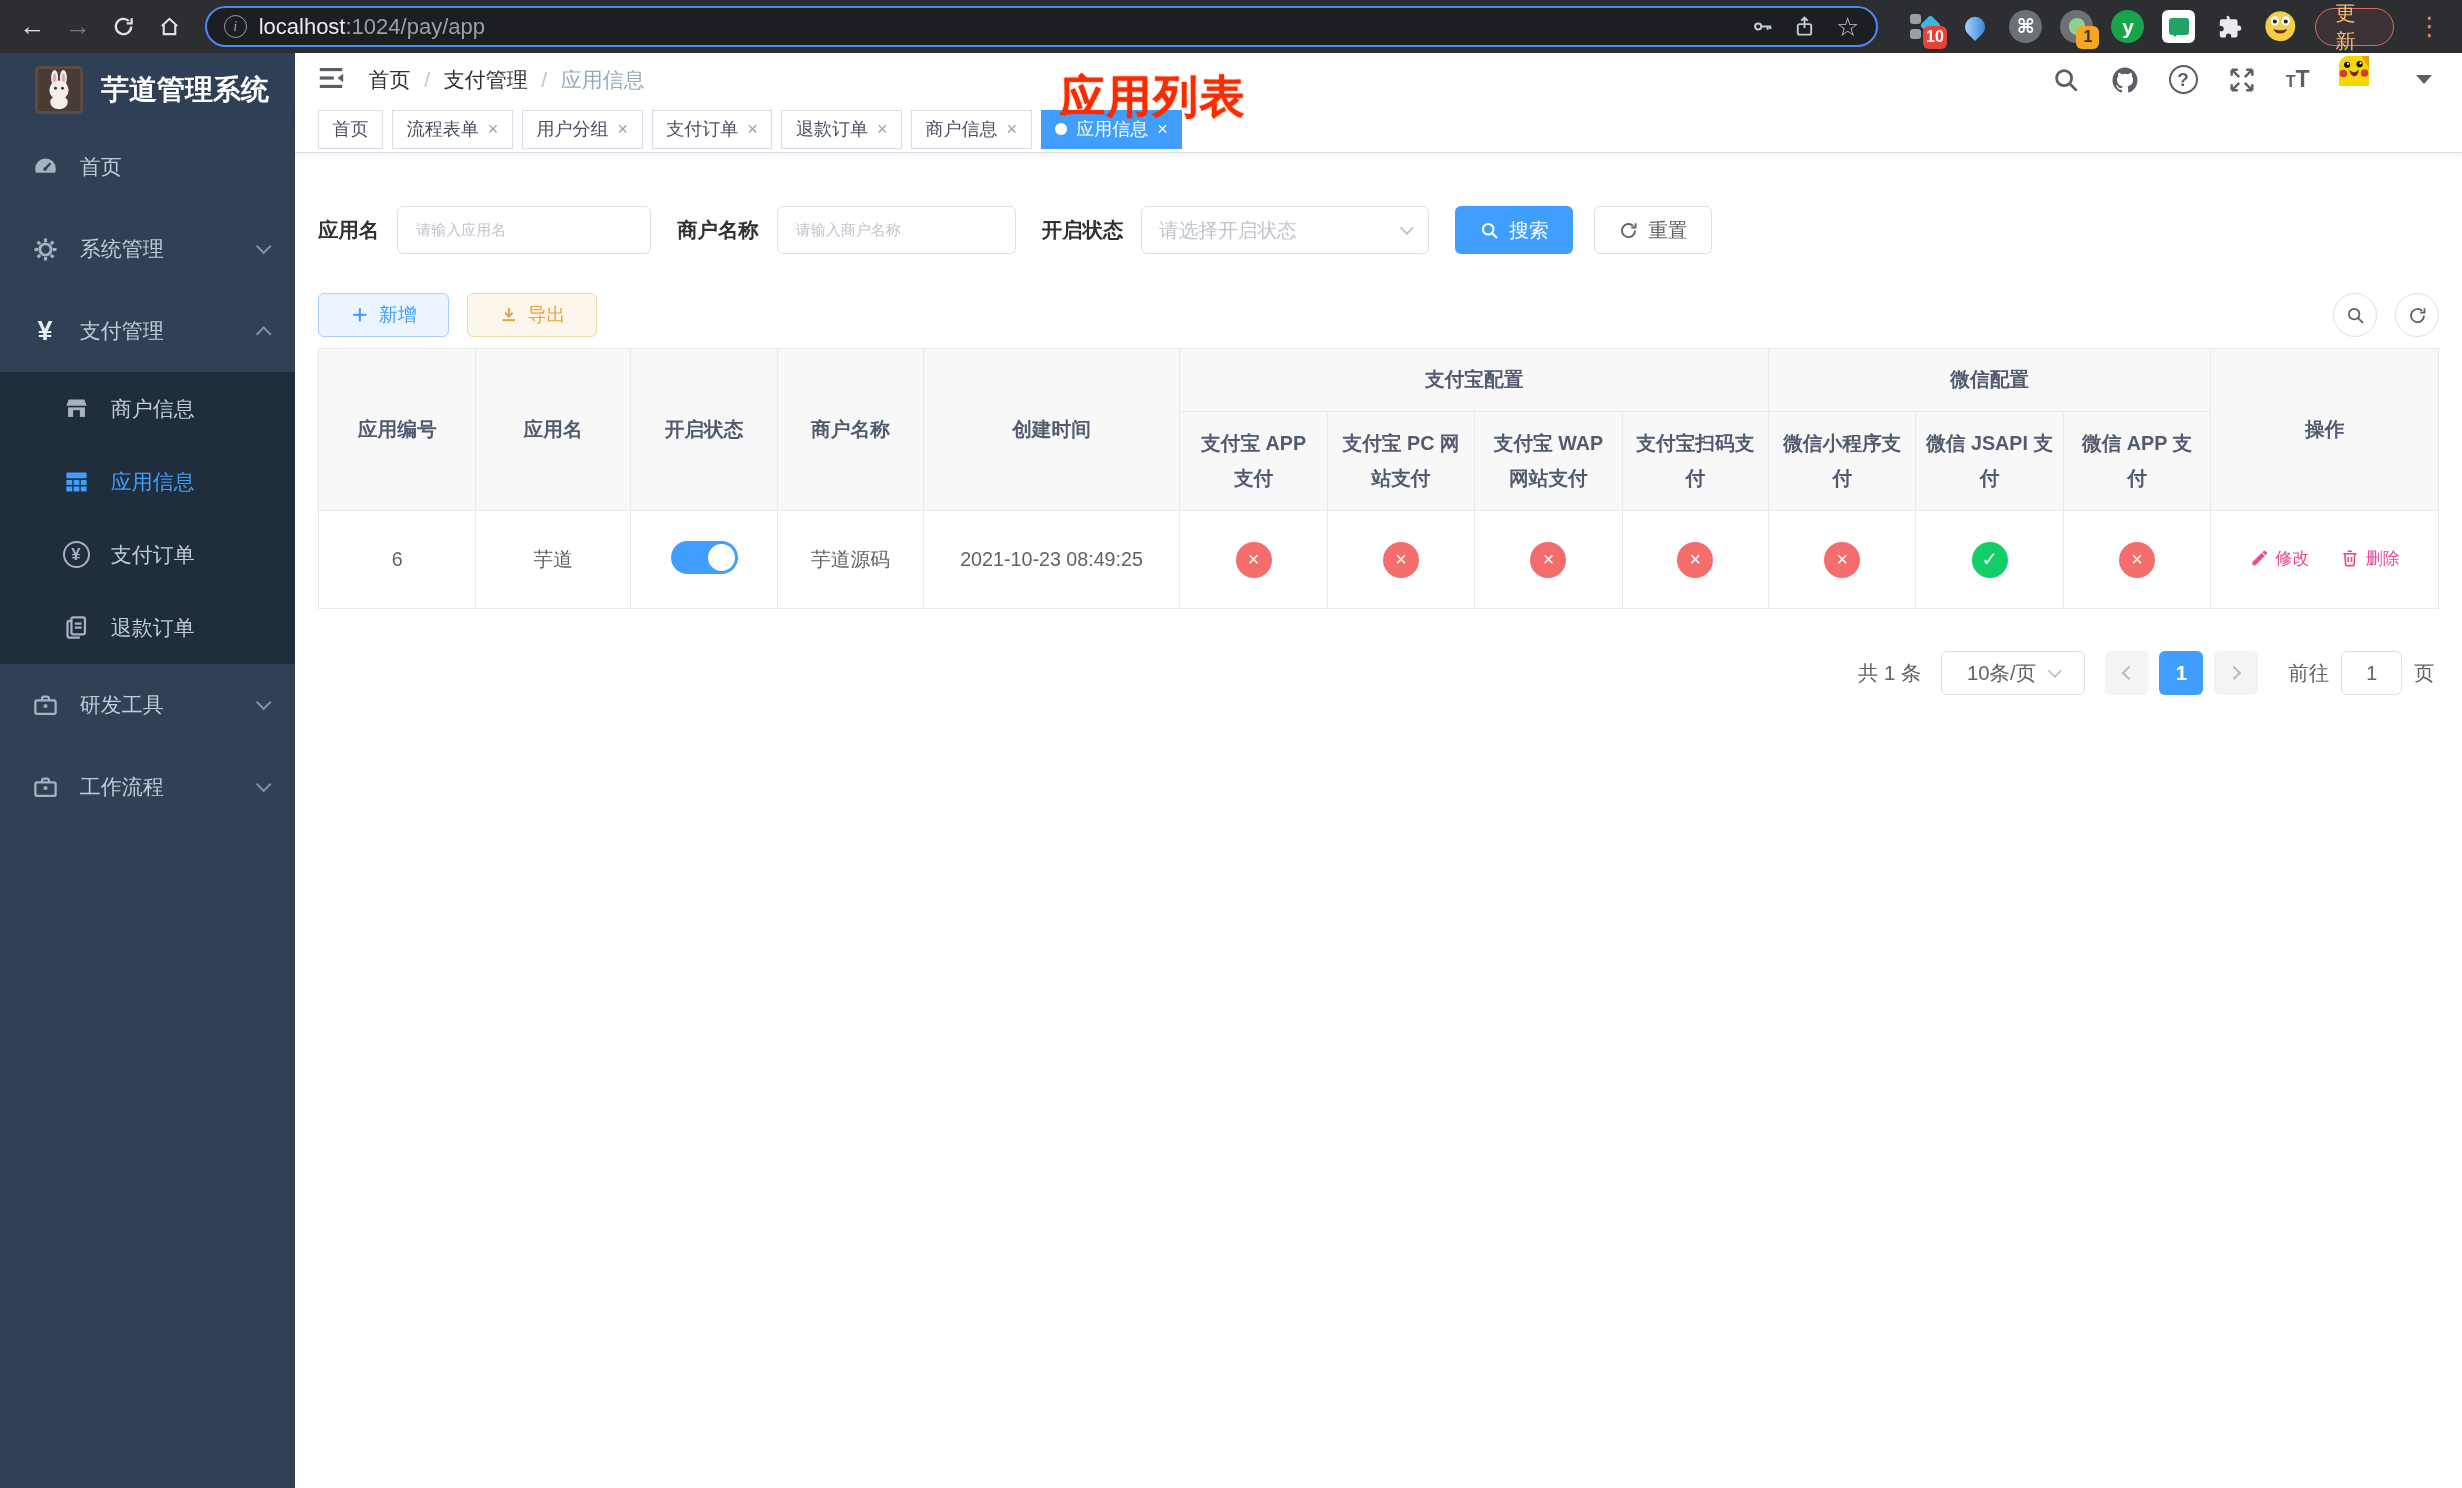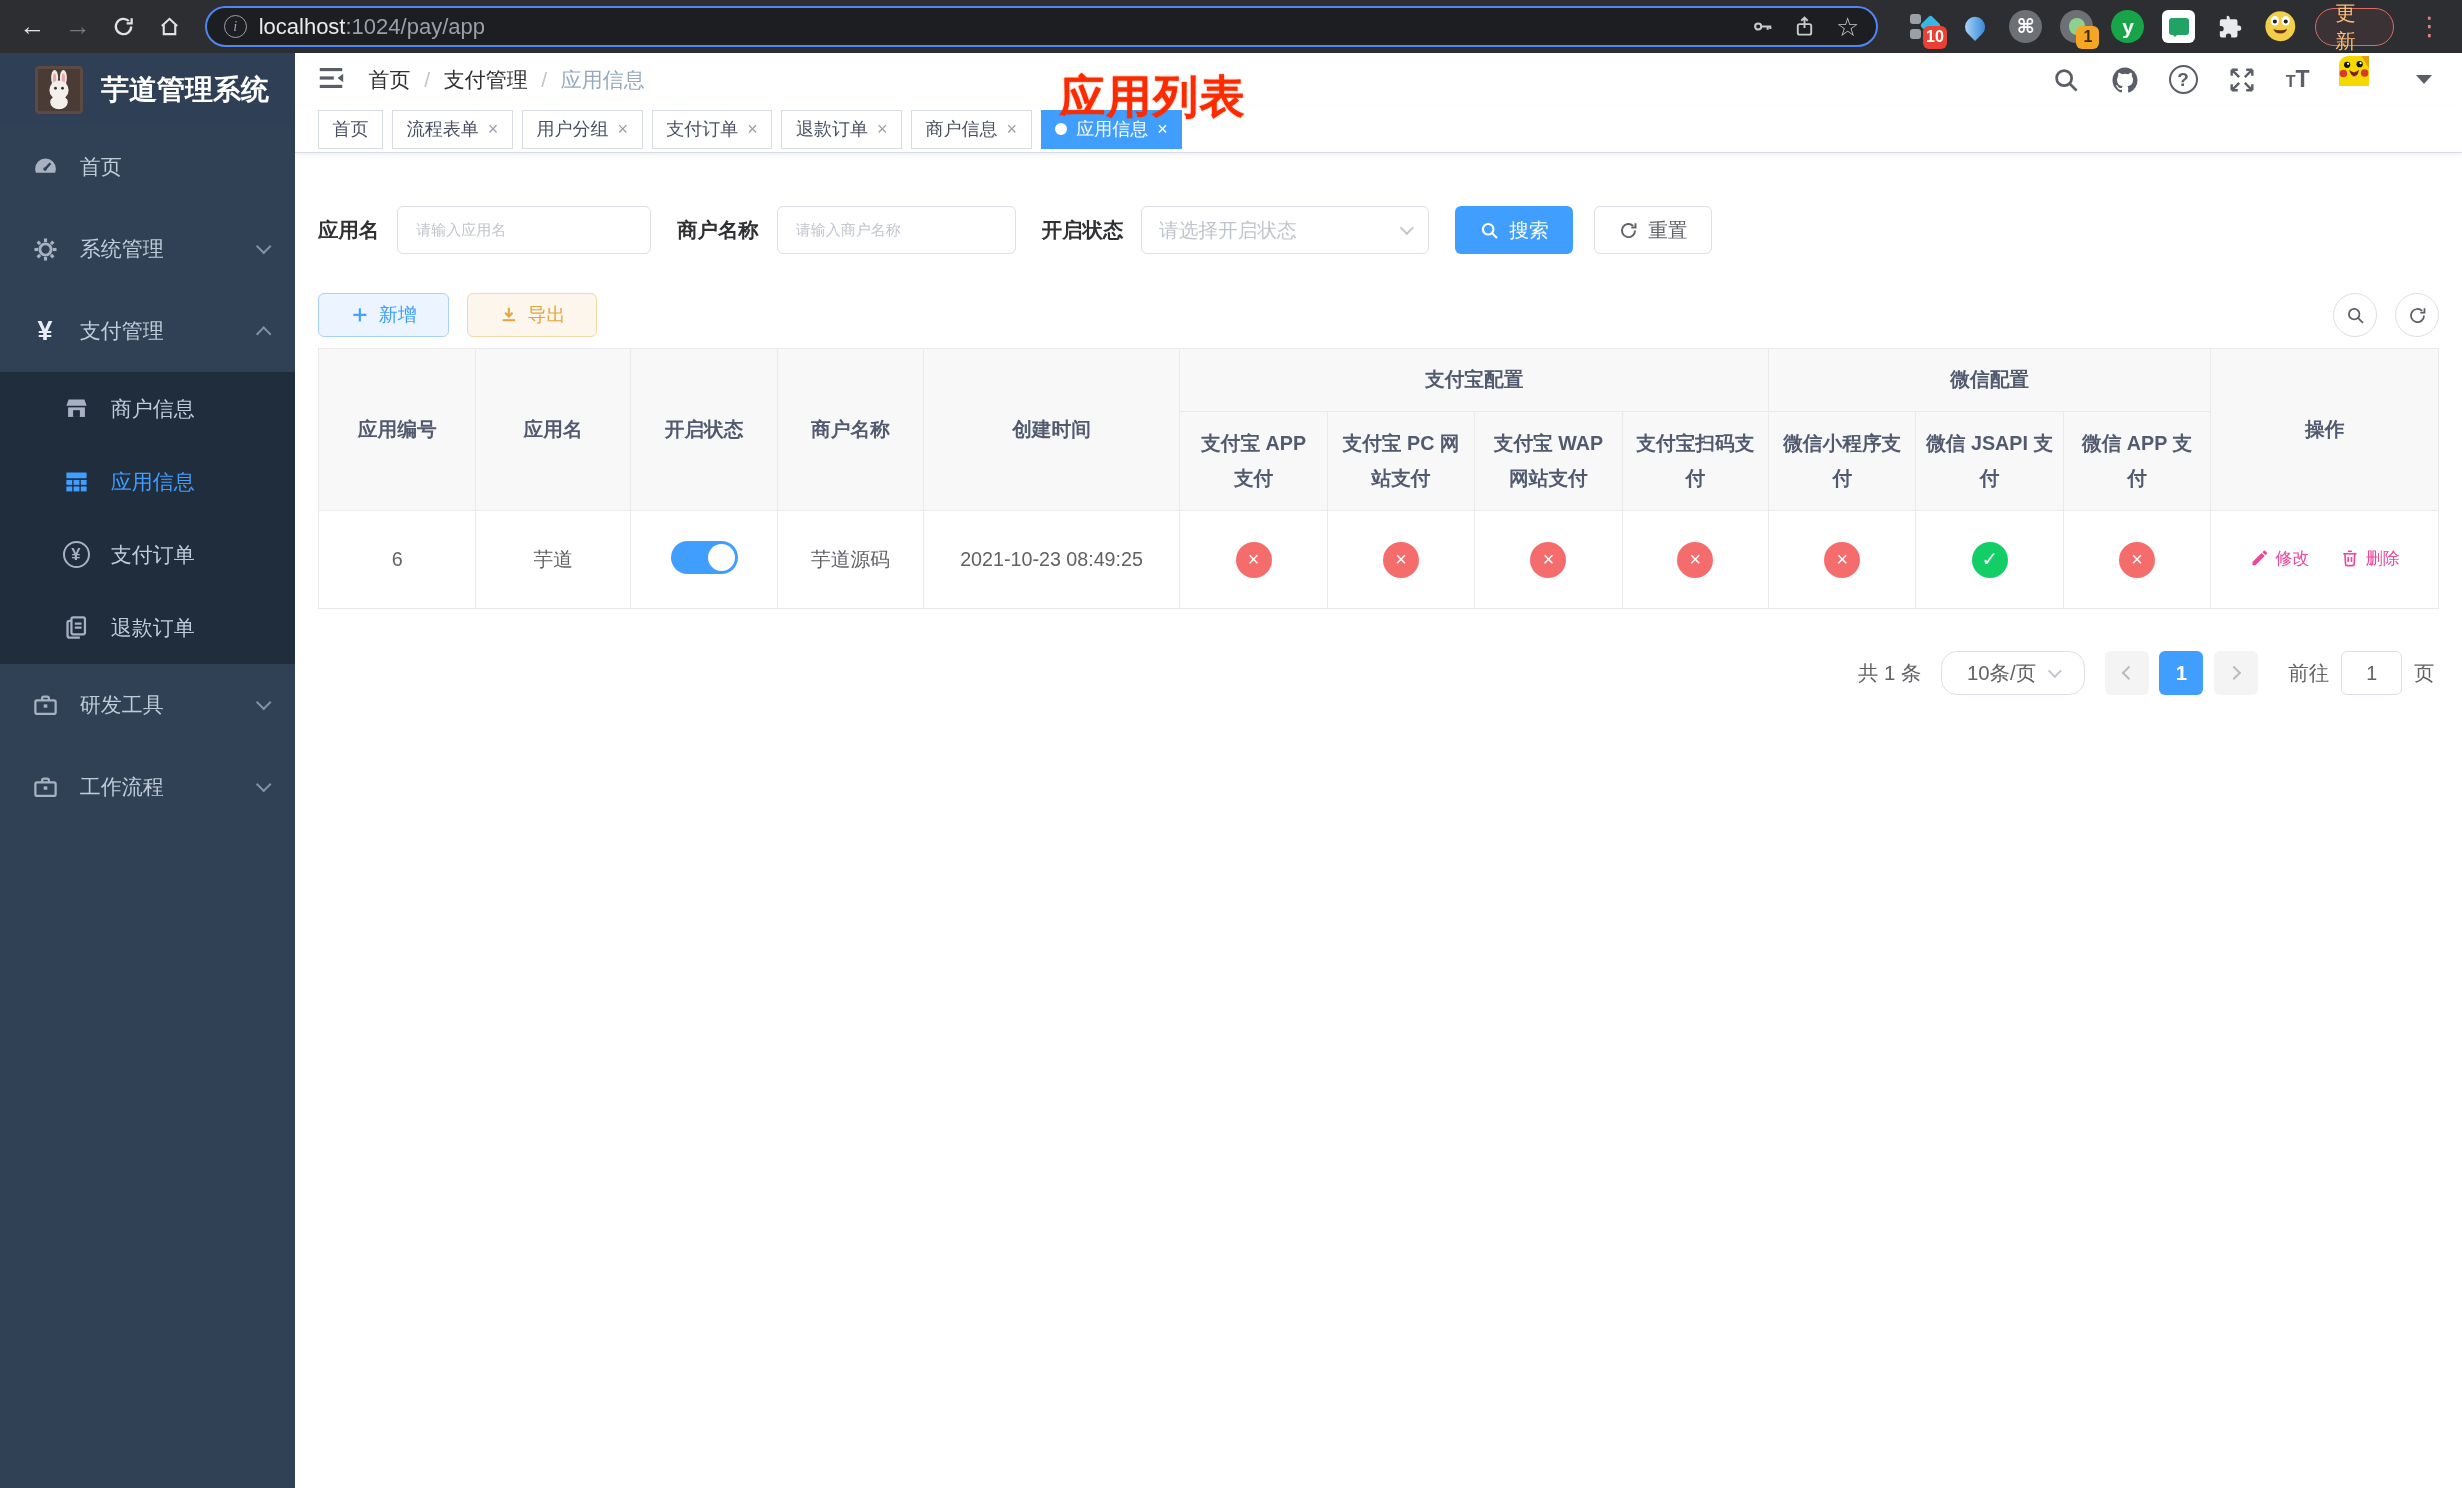--- a/index.html
+++ b/index.html
@@ -127,21 +127,21 @@
   .switch { width:67px; height:33px; border-radius:16.7px; background:#c0ccda; position:relative; display:inline-block; cursor:pointer; }
   .switch.on { background:#409eff; }
   .switch .knob { position:absolute; top:3px; left:3px; width:27px; height:27px; border-radius:50%; background:#fff; }
   .switch.on .knob { left:auto; right:3px; }
   .op-link { color:#ec4899; font-size:17px; display:inline-flex; align-items:center; gap:6px; cursor:pointer; white-space:nowrap; }
   .op-link svg { width:19.7px; height:19.7px; }
   .op-gap { display:inline-block; width:19.7px; }
 
   
   .pagination { margin-top:42px; display:flex; align-items:center; justify-content:flex-end; gap:19.7px; font-size:20.4px; color:#606266; padding-right:4.5px; }
-  .pg-select { width:144px; height:44px; border:1.5px solid #dcdfe6; border-radius:16px; display:flex; align-items:center; justify-content:center; gap:13.6px; color:#606266; cursor:pointer; }
+  .pg-select { width:144px; height:44px; border:1.5px solid #dcdfe6; border-radius:6px; display:flex; align-items:center; justify-content:center; gap:13.6px; color:#606266; cursor:pointer; }
   .pg-btn { width:44px; height:44px; border-radius:6px; background:#f4f4f5; display:flex; align-items:center; justify-content:center; cursor:pointer; }
   .pg-chev { width:9.8px; height:9.8px; border-right:2.3px solid #b7bbc2; border-bottom:2.3px solid #b7bbc2; }
   .pg-chev.left { transform:rotate(135deg); margin-left:4.5px; }
   .pg-chev.right { transform:rotate(-45deg); margin-right:4.5px; }
   .pg-page { width:44px; height:44px; border-radius:6px; background:#409eff; color:#fff; font-weight:bold; display:flex; align-items:center; justify-content:center; cursor:pointer; }
   .pg-goto { display:flex; align-items:center; gap:12px; margin-left:10.6px; }
   .pg-input { width:61px; height:44px; border:1.5px solid #dcdfe6; border-radius:6px; text-align:center; font-size:19.7px; color:#606266; outline:none; font-family:inherit; }
   .pager-group { display:flex; align-items:center; gap:10.6px; }
 </style>
 </head>

